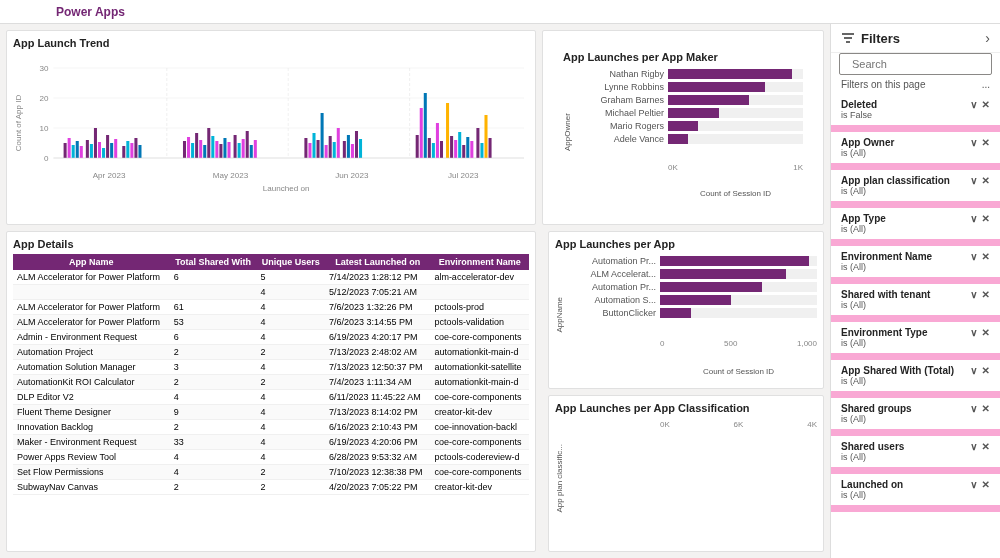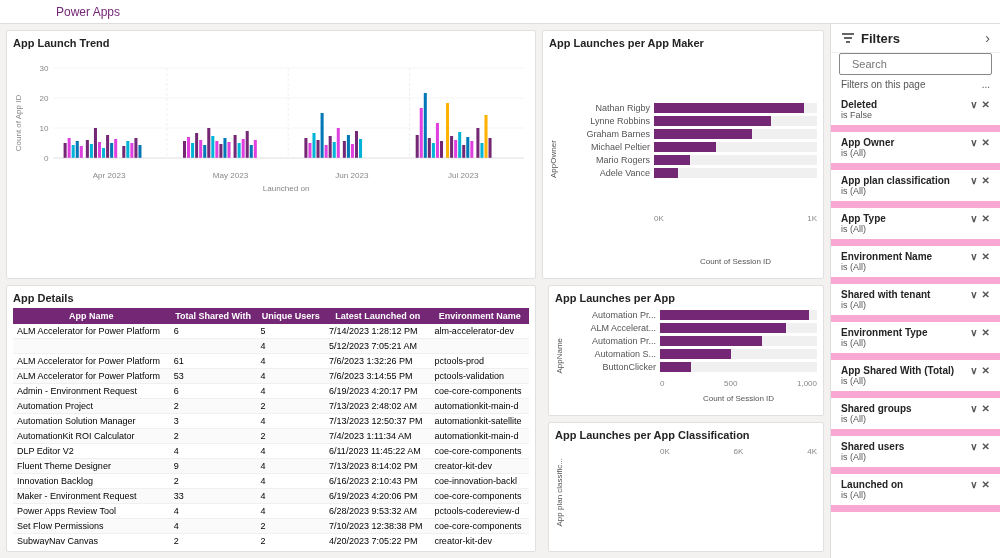--- a/index.html
+++ b/index.html
@@ -8,23 +8,23 @@
     
     #header { background: #fff; border-bottom: 1px solid #ddd; padding: 4px 8px; display: flex; align-items: center; height: 24px; }
 
     
     #main { display: flex; height: 534px; }
 
     
     #content { flex: 1; background: #f3f2f1; padding: 6px; overflow: hidden; display: flex; flex-direction: column; gap: 6px; }
 
     
-    #top-row { display: flex; gap: 6px; height: 249px; }
+    #top-row { display: flex; gap: 6px; height: 195px; }
     #app-launch-trend { background: #fff; border: 1px solid #e0e0e0; border-radius: 2px; flex: 0 0 530px; padding: 6px; }
-    #app-launches-maker { background: #fff; border: 1px solid #e0e0e0; border-radius: 2px; flex: 1; padding: 6px; }
+    #app-launches-maker { background: #fff; border: 1px solid #e0e0e0; border-radius: 2px; flex: 1; padding: 20px; }
 
     
     #mid-row { display: flex; gap: 12px; flex: 1; min-height: 0; }
     #app-details { background: #fff; border: 1px solid #e0e0e0; border-radius: 2px; flex: 0 0 530px; padding: 6px; overflow: hidden; display: flex; flex-direction: column; }
     #right-charts { flex: 1; display: flex; flex-direction: column; gap: 6px; }
     #app-launches-app { background: #fff; border: 1px solid #e0e0e0; border-radius: 2px; flex: 1; padding: 6px; }
     #app-launches-class { background: #fff; border: 1px solid #e0e0e0; border-radius: 2px; flex: 1; padding: 6px; }
 
     
     .section-title { font-size: 11px; font-weight: 600; color: #242424; margin-bottom: 4px; }
@@ -67,21 +67,21 @@
 
     
     .axis-text { font-size: 8px; fill: #888; }
 
     
   </style>
 </head>
 <body>
 
 <div id="header">
-  <span style="color:#742774;font-weight:400;font-size:12px;padding-left:48px;">Power Apps</span>
+  <span style="color:#742774;font-weight:700;font-size:12px;padding-left:48px;">Power Apps</span>
 </div>
 
 <div id="main">
 
   <div id="content">
 
     <div id="top-row">
 
       <div id="app-launch-trend">
         <div class="section-title">App Launch Trend</div>
@@ -183,21 +183,21 @@
           <line x1="152" y1="15" x2="152" y2="105" stroke="#e0e0e0" stroke-width="0.5" stroke-dasharray="3,2"></line>
           <line x1="272" y1="15" x2="272" y2="105" stroke="#e0e0e0" stroke-width="0.5" stroke-dasharray="3,2"></line>
           <line x1="392" y1="15" x2="392" y2="105" stroke="#e0e0e0" stroke-width="0.5" stroke-dasharray="3,2"></line>
         </svg>
       </div>
 
       <div id="app-launches-maker">
         <div class="section-title">App Launches per App Maker</div>
         <div style="display:flex;height:calc(100% - 22px);">
           <div style="writing-mode:vertical-rl;transform:rotate(180deg);font-size:8px;color:#555;text-align:center;margin-right:2px;">AppOwner</div>
-          <div style="flex:1;display:flex;flex-direction:column;justify-content:space-between;margin-top:48px;">
+          <div style="flex:1;display:flex;flex-direction:column;justify-content:space-between;">
             <div class="hbar-wrap">
               <div class="hbar-row">
                   <span class="hbar-label">Nathan Rigby</span>
                   <div class="hbar-bg">
                     <div class="hbar-fill" style="width:92%"></div>
                   </div>
                 </div>
               <div class="hbar-row">
                   <span class="hbar-label">Lynne Robbins</span>
                   <div class="hbar-bg">

